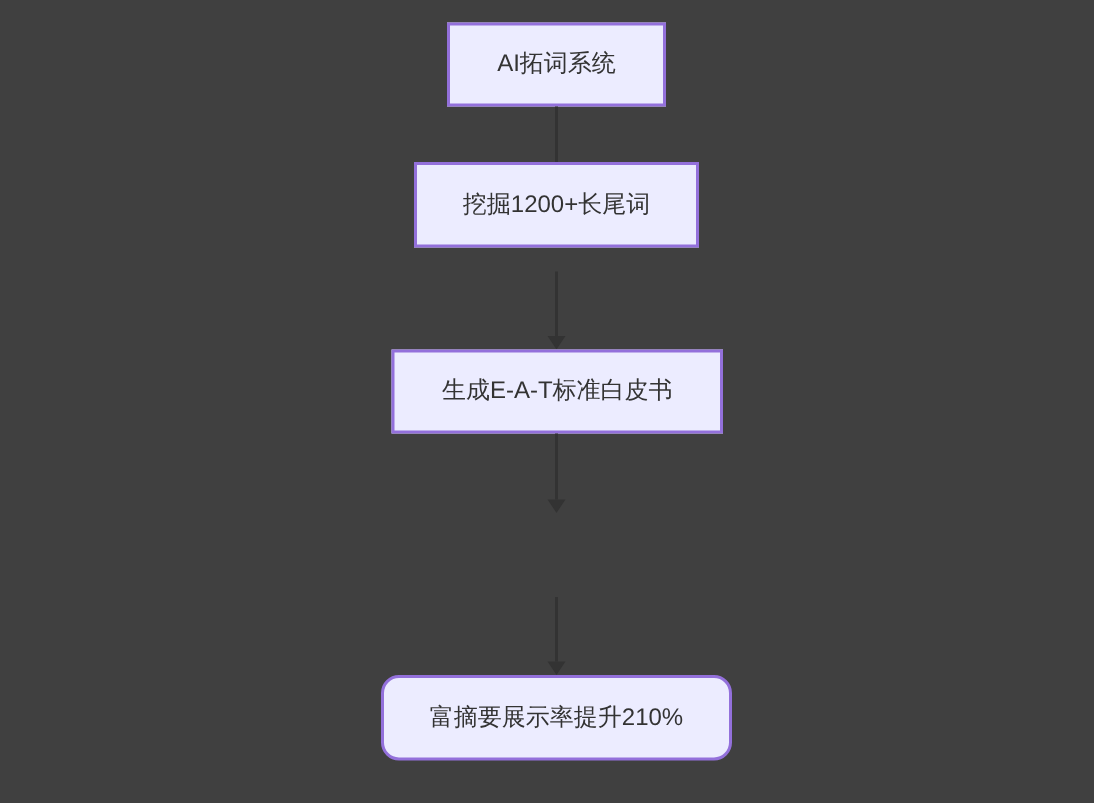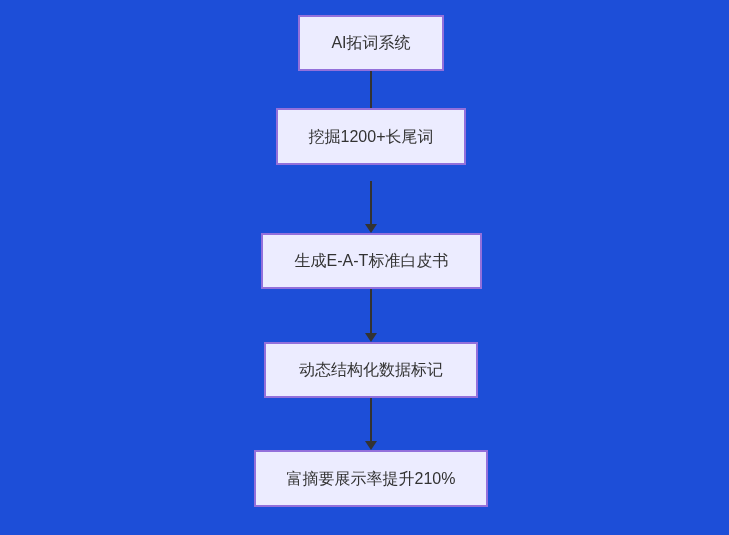--- a/index.html
+++ b/index.html
@@ -8,21 +8,21 @@
     width: 729px;
     height: 535px;
     background: #f9f9f9;
     font-family: "Liberation Sans", "DejaVu Sans", sans-serif;
     overflow: hidden;
   }
   .canvas {
     position: relative;
     width: 729px;
     height: 535px;
-    background: #1d4ed8;
+    background: #404040;
   }
   .node {
     position: absolute;
     box-sizing: border-box;
     background: #ECECFF;
     border: 2px solid #9370DB;
     display: flex;
     align-items: center;
     justify-content: center;
     text-align: center;
@@ -30,21 +30,21 @@
   .node-label {
     font-size: 16px;
     color: #333333;
     line-height: 1.2;
     white-space: nowrap;
   }
   .node-0 { left: 298px; top: 15px;  width: 146px; height: 56px; }
   .node-1 { left: 276px; top: 108px; width: 190px; height: 57px; }
   .node-2 { left: 261px; top: 233px; width: 221px; height: 56px; }
   .node-3 { left: 264px; top: 342px; width: 214px; height: 56px; }
-  .node-4 { left: 254px; top: 450px; width: 234px; height: 57px; }
+  .node-4 { left: 254px; top: 450px; width: 234px; height: 57px; border-radius: 12px; }
 
   .arrow {
     position: absolute;
     left: 365px;           
     width: 12px;
     display: flex;
     flex-direction: column;
     align-items: center;
   }
   .arrow-line {
@@ -89,23 +89,20 @@
 
   <div class="node node-2">
     <span class="node-label">生成E-A-T标准白皮书</span>
   </div>
 
   <div class="arrow arrow-2">
     <div class="arrow-line"></div>
     <div class="arrow-head"></div>
   </div>
 
-  <div class="node node-3">
-    <span class="node-label">动态结构化数据标记</span>
-  </div>
 
   <div class="arrow arrow-3">
     <div class="arrow-line"></div>
     <div class="arrow-head"></div>
   </div>
 
   <div class="node node-4">
     <span class="node-label">富摘要展示率提升210%</span>
   </div>
 

